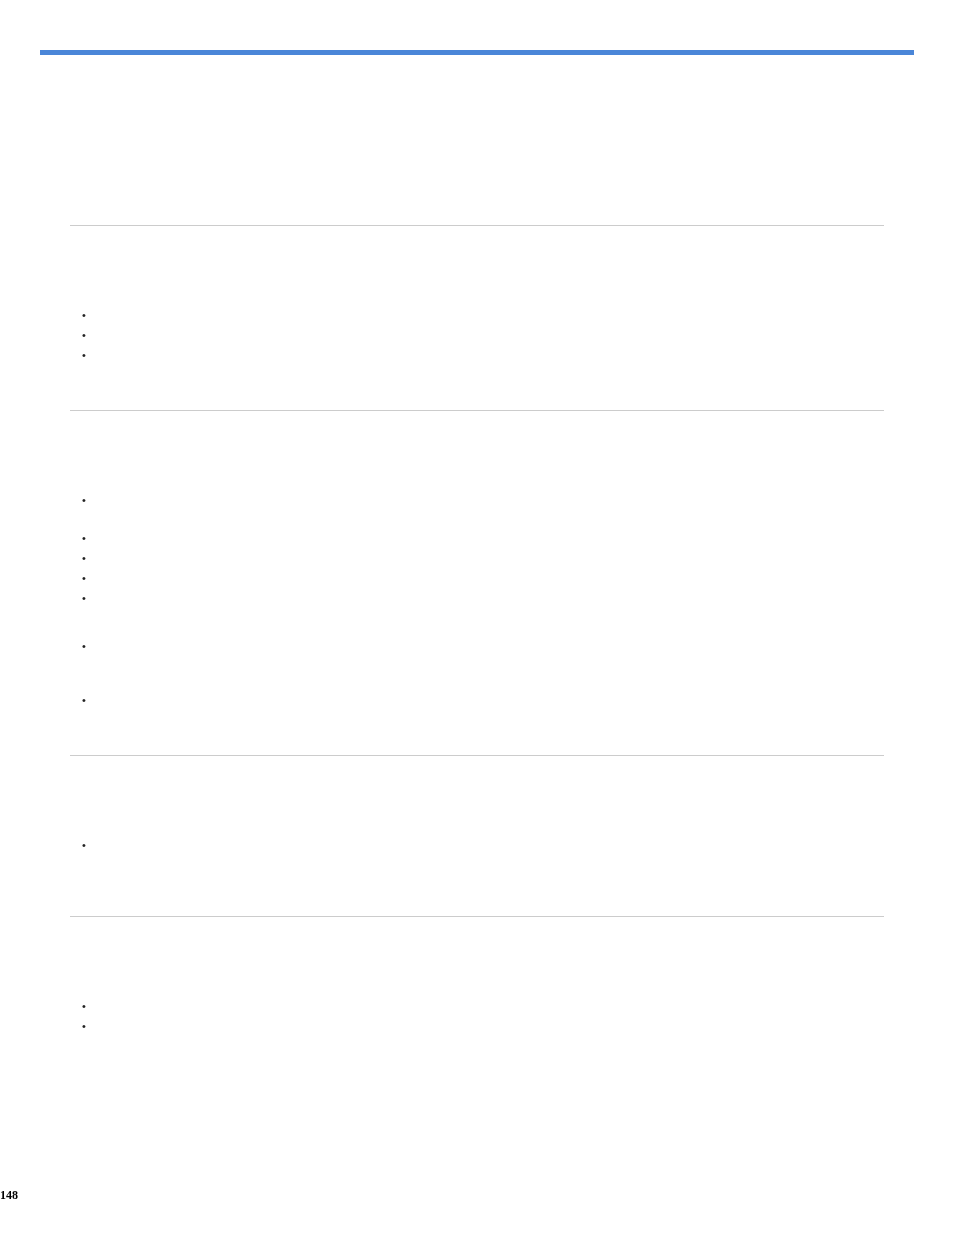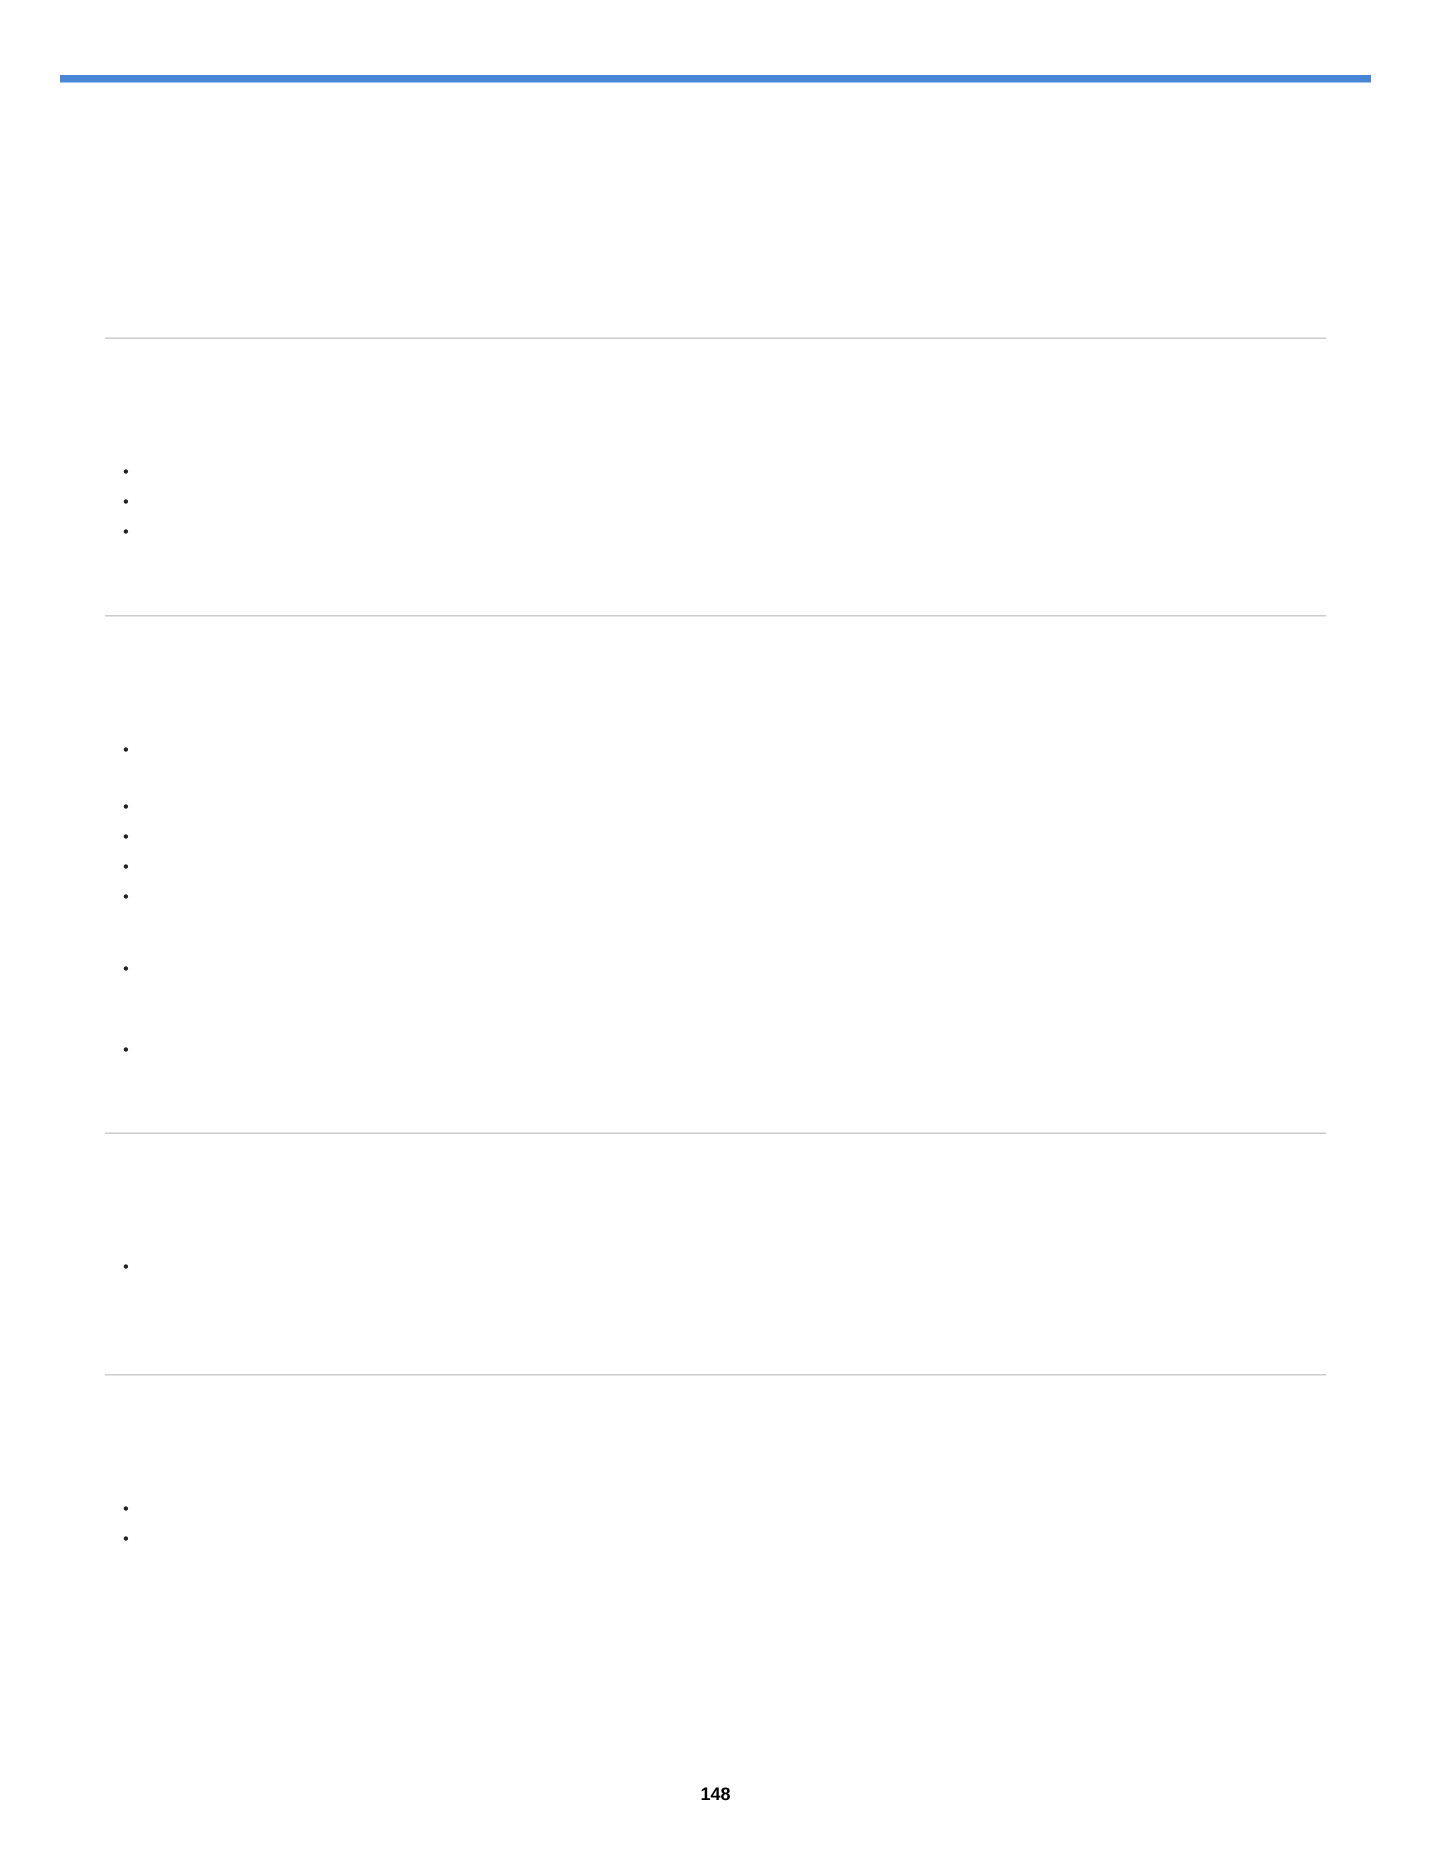--- a/index.html
+++ b/index.html
@@ -55,24 +55,25 @@
       color: #222;
     }
     .spacer-sm { height: 20px; }
     .spacer-md { height: 36px; }
     .spacer-lg { height: 54px; }
     .page-number {
       position: absolute;
       bottom: 32px;
       left: 0;
       width: 100%;
-      text-align: center;
+      text-align: left;
       font-size: 12px;
       font-weight: bold;
       color: #000;
+      font-family: Liberation Serif, serif;
     }
   </style>
 </head>
 <body>
 
 <div class="page">
   <div class="top-rule"></div>
   <div class="content" id="content">
       <div class="section">
         <div class="section-empty"></div>

